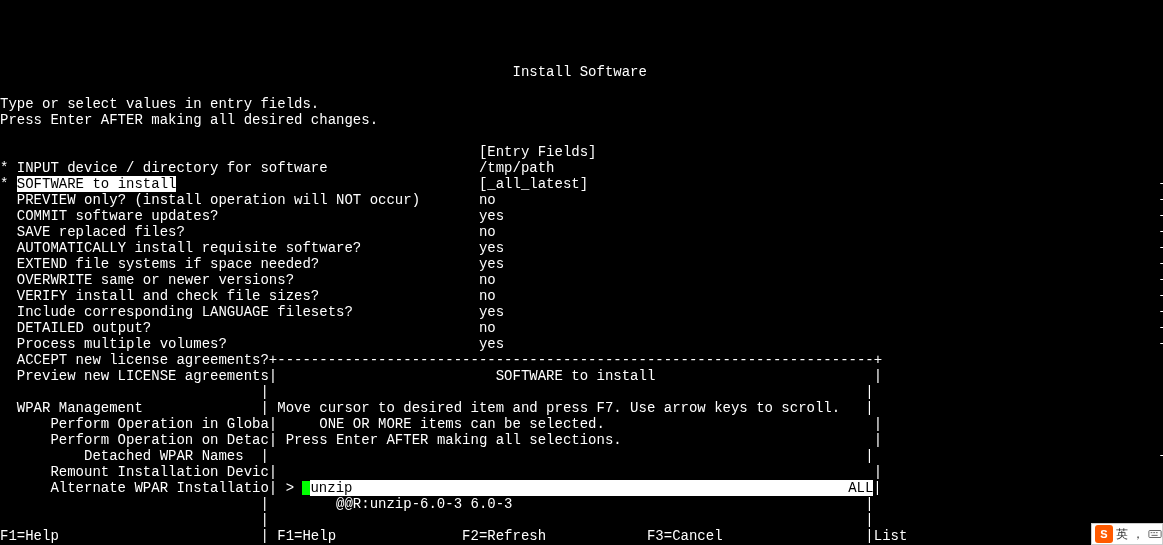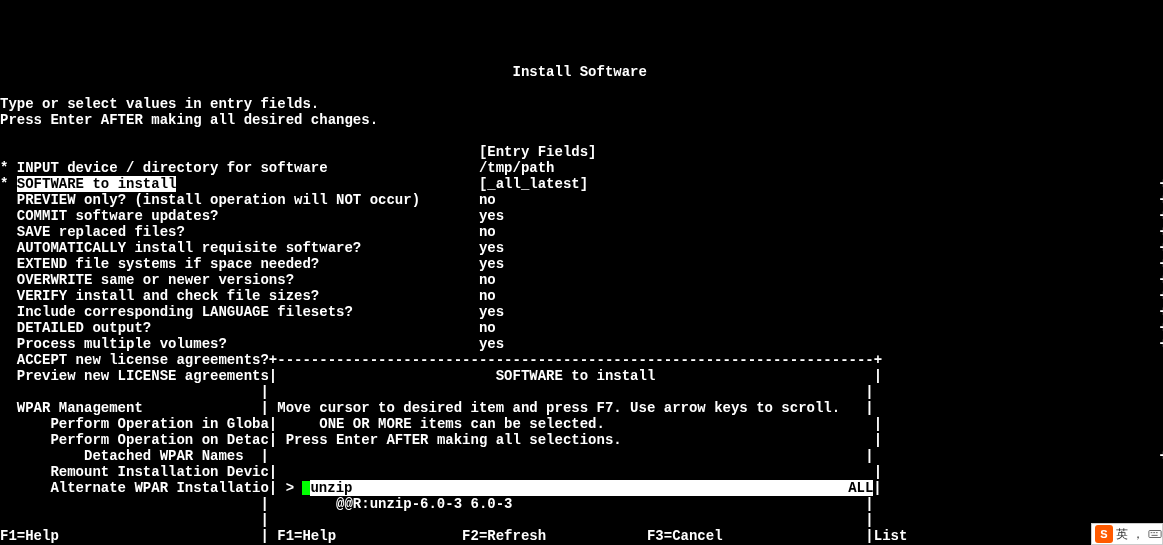--- a/index.html
+++ b/index.html
@@ -10,21 +10,21 @@
     font-size: 14px;
     line-height: 16px;
     width: 1163px;
     height: 545px;
     overflow: hidden;
     position: relative;
     white-space: pre;
   }
   .hl { background: #fff; color: #000; }
   .cursor { background: #0f0; display:inline-block; width:8px; height:14px; vertical-align:middle;}
-  .row { height:16px;font-weight:bold; }
+  .row { height:16px; }
   .ime {
     position:absolute;
     right:0;
     bottom:0;
     background:#fff;
     border:1px solid #ccc;
     display:flex;
     align-items:center;
     height:22px;
     font-family: Arial, sans-serif;

